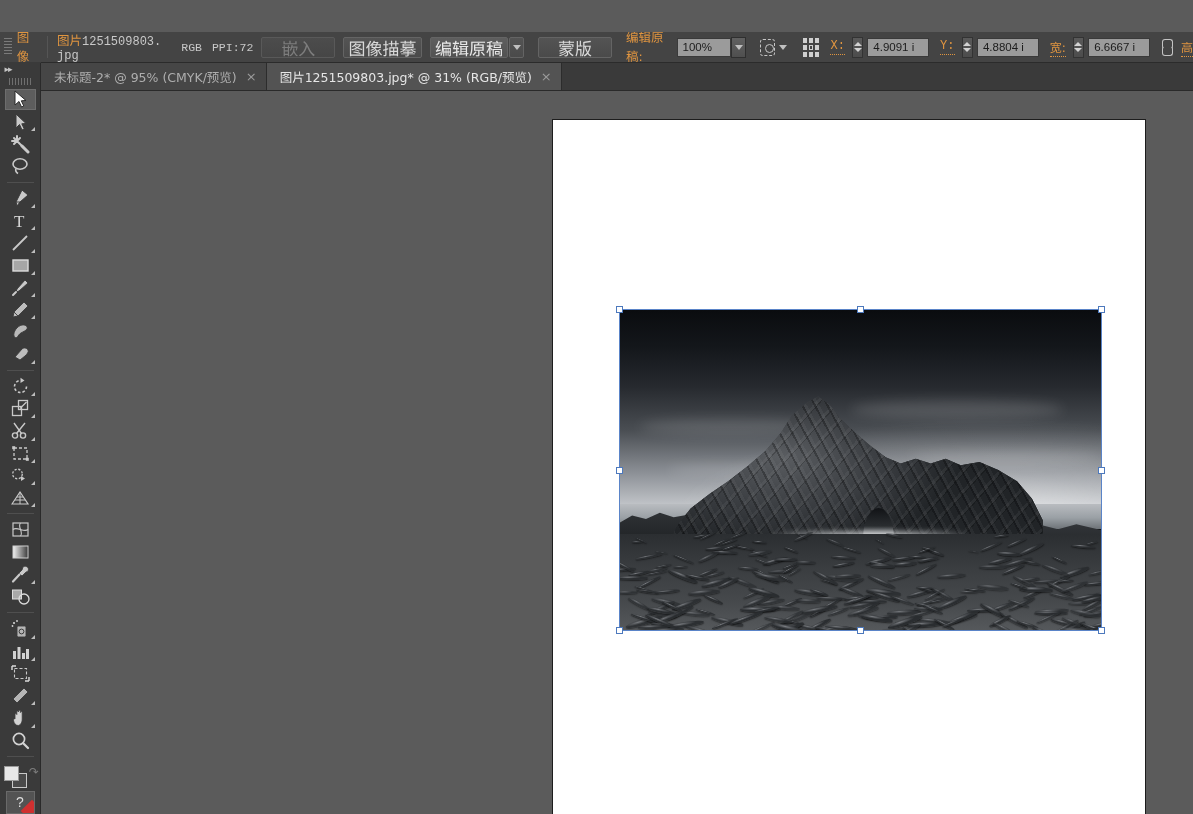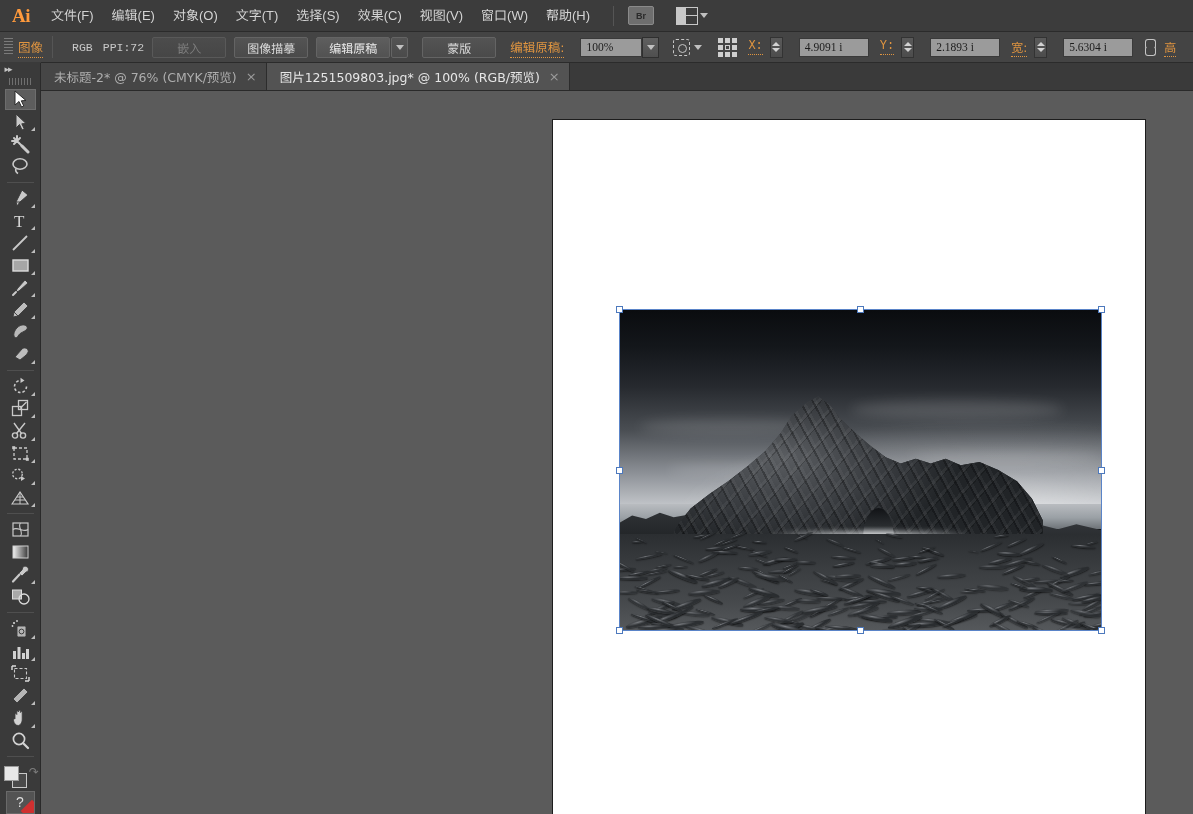--- a/index.html
+++ b/index.html
@@ -85,21 +85,21 @@
   }
   .cb-filename .zh { color: #e09540; font-family: "DejaVu Sans", sans-serif; font-size: 12.5px; }
   .cb-meta {
     font-size: 11.5px; color: #c8c8c8; margin-left: 10px;
     font-family: "Liberation Mono", "DejaVu Sans Mono", monospace;
   }
   .btn {
     height: 21px; min-width: 74px; padding: 0 9px;
     background: linear-gradient(#545454, #4a4a4a);
     border: 1px solid #646464; border-radius: 2px;
-    color: #d9d9d9; font-size: 12px;
+    color: #d9d9d9; font-size: 17px;
     display: flex; align-items: center; justify-content: center;
     margin-left: 8px; white-space: nowrap;
     font-family: "DejaVu Sans", sans-serif;
   }
   .btn.disabled { color: #7d7d7d; border-color: #595959;
     background: linear-gradient(#4c4c4c, #464646); }
   .btn.strong { background: linear-gradient(#5e5e5e, #525252); color: #e8e8e8; }
   .btn-drop {
     width: 17px; height: 21px; margin-left: 1px;
     background: linear-gradient(#545454, #4a4a4a);
@@ -107,22 +107,22 @@
     display: flex; align-items: center; justify-content: center;
   }
   .lbl-or {
     color: #e09540; font-size: 12.5px;
     border-bottom: 1px dotted #e09540; margin-left: 14px;
     font-family: "DejaVu Sans", sans-serif; padding-bottom: 1px;
   }
   .field {
     height: 19px; background: #9b9b9b; border: 1px solid #3a3a3a;
     color: #1c1c1c; font-size: 11.5px; display: flex; align-items: center;
-    padding: 0 5px; font-family: Liberation Serif, serif;
-    margin-left: 16px;
+    padding: 0 5px; font-family: Liberation Sans, sans-serif;
+    margin-left: 4px;
   }
   .field.wide { width: 62px; }
   .field.num  { width: 70px; justify-content: flex-start; }
   .fld-drop {
     width: 17px; height: 21px; background: linear-gradient(#606060,#4f4f4f);
     border: 1px solid #2f2f2f; display: flex; align-items: center; justify-content: center;
   }
   .stepper {
     width: 13px; height: 21px; background: linear-gradient(#5a5a5a,#4c4c4c);
     border: 1px solid #333; display: flex; flex-direction: column;
@@ -317,45 +317,28 @@
   .handle {
     position: absolute; width: 7px; height: 7px; background: #ffffff;
     border: 1px solid #4d79bd;
   }
 </style>
 </head>
 <body>
 
 <div id="app">
 
-  <div class="menubar">
-    <div class="ai-logo">Ai</div>
-    <div class="menu-items">
-      <div class="menu-item">文件(F)</div>
-      <div class="menu-item">编辑(E)</div>
-      <div class="menu-item">对象(O)</div>
-      <div class="menu-item">文字(T)</div>
-      <div class="menu-item">选择(S)</div>
-      <div class="menu-item">效果(C)</div>
-      <div class="menu-item">视图(V)</div>
-      <div class="menu-item">窗口(W)</div>
-      <div class="menu-item">帮助(H)</div>
-    </div>
-    <div class="menu-sep"></div>
-    <div class="br-btn">Br</div>
-    <div class="arrange-btn">
-      <div class="arrange-ico"></div>
-      <div class="tri-down"></div>
-    </div>
-  </div>
 
   <div class="controlbar">
     <div class="grip"></div>
     <div class="lnk">图像</div>
     <div class="vsep"></div>
+    <div class="cb-filename">
+      <span class="zh">图片</span><span>1251509803. jpg</span>
+    </div>
     <div class="cb-meta">RGB</div>
     <div class="cb-meta">PPI:</div>
     <div class="cb-meta" style="margin-left:0">72</div>
 
     <div class="btn disabled">嵌入</div>
     <div class="btn">图像描摹</div>
     <div class="btn strong">编辑原稿</div>
     <div class="btn-drop">
       <div class="tri-down"></div>
     </div>
@@ -387,41 +370,41 @@
       <div class="st-up"></div>
       <div class="st-dn"></div>
     </div>
     <div class="field num">4.9091 i</div>
 
     <div class="ax-lbl">Y:</div>
     <div class="stepper">
       <div class="st-up"></div>
       <div class="st-dn"></div>
     </div>
-    <div class="field num">2.1893 i</div>
+    <div class="field num">4.8804 i</div>
 
     <div class="ax-lbl" style="font-family:'DejaVu Sans',sans-serif">宽:</div>
     <div class="stepper">
       <div class="st-up"></div>
       <div class="st-dn"></div>
     </div>
-    <div class="field num">5.6304 i</div>
+    <div class="field num">6.6667 i</div>
 
     <div class="chain-ico"></div>
     <div class="ax-lbl" style="font-family:'DejaVu Sans',sans-serif;margin-left:6px">高</div>
   </div>
 
   <div class="tabbar">
     <div class="tabbar-pad"></div>
     <div class="tab inactive">
-      <span>未标题-2* @ 76% (CMYK/预览)</span>
+      <span>未标题-2* @ 95% (CMYK/预览)</span>
       <span class="tab-x">×</span>
     </div>
     <div class="tab active">
-      <span>图片1251509803.jpg* @ 100% (RGB/预览)</span>
+      <span>图片1251509803.jpg* @ 31% (RGB/预览)</span>
       <span class="tab-x">×</span>
     </div>
   </div>
 
   <div class="toolpanel">
     <div class="tp-header">
       <span class="chev2">▸▸</span>
     </div>
     <div class="tp-grip"></div>
 

